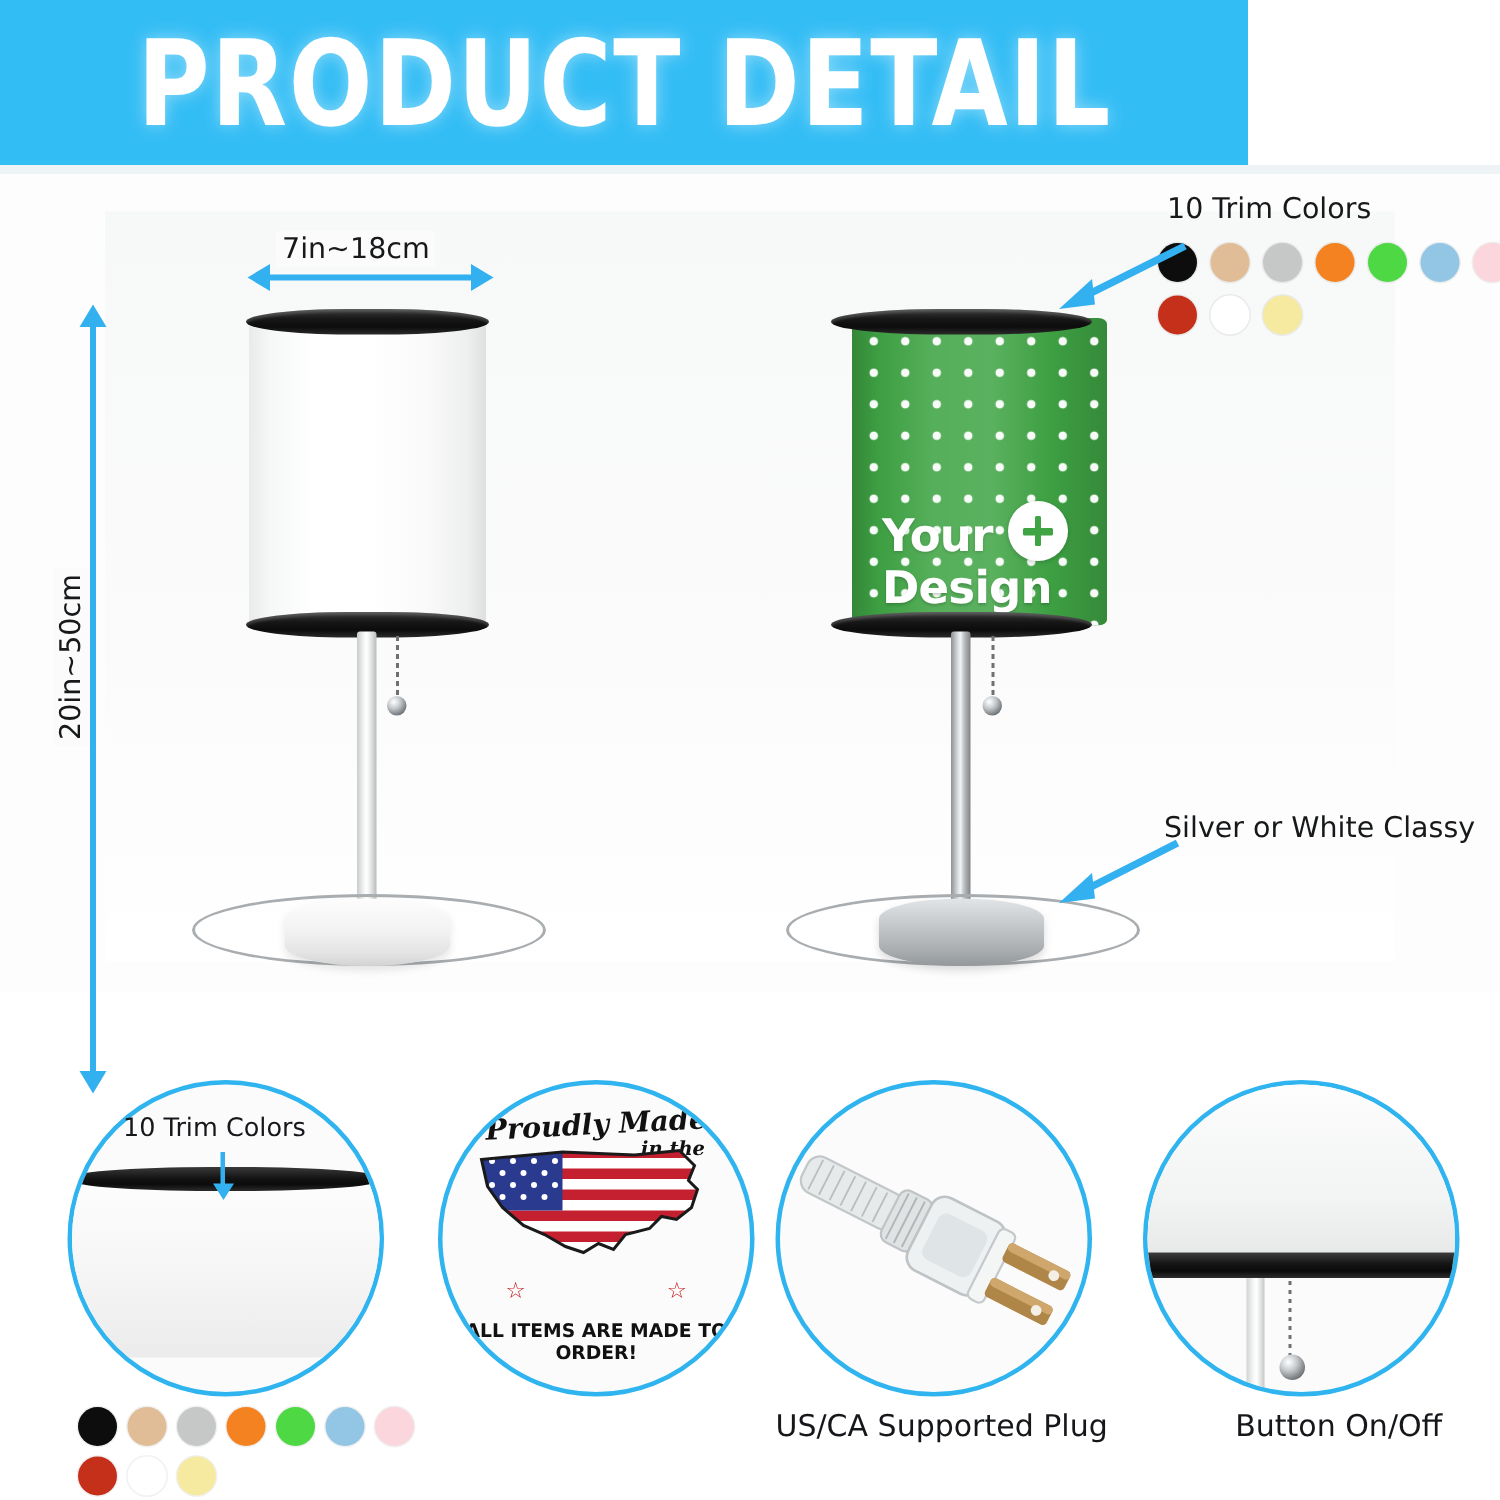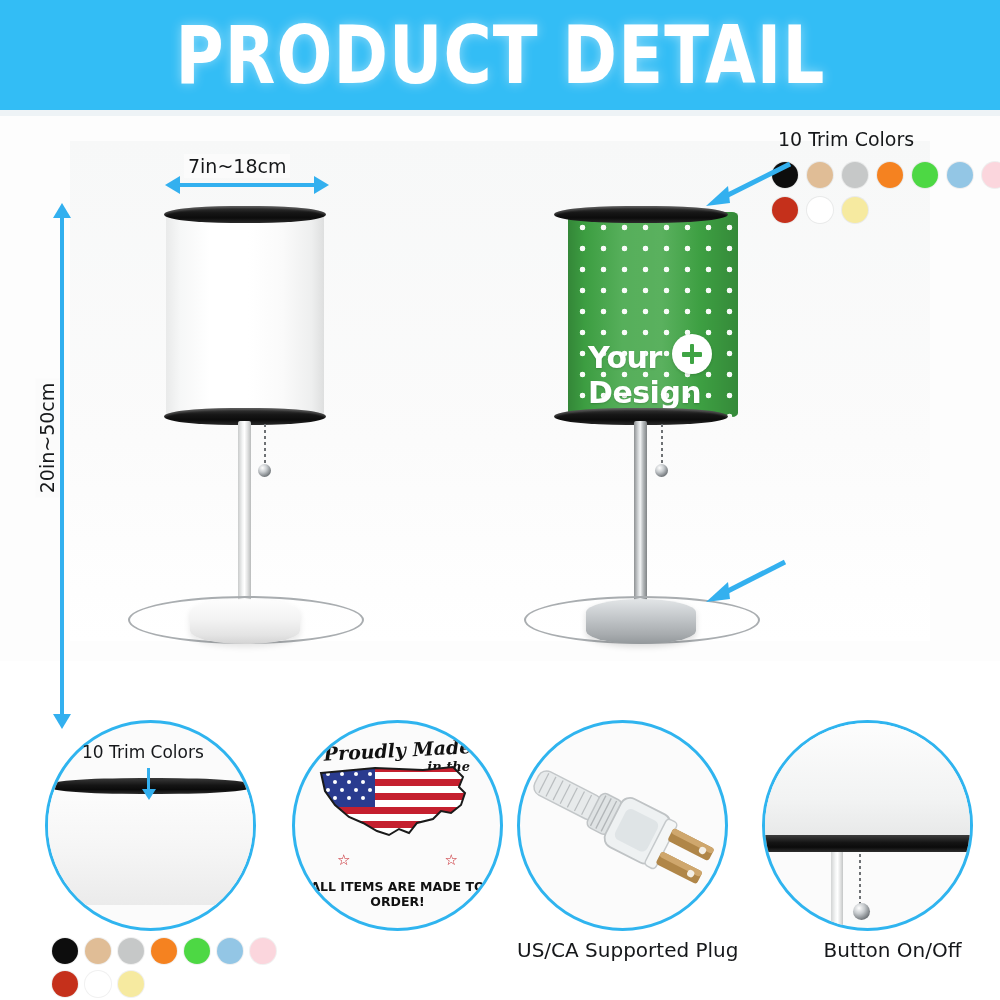--- a/index.html
+++ b/index.html
@@ -7,21 +7,21 @@
     width:1000px;height:1000px;
     background:#ffffff;
     font-family:"Liberation Sans", sans-serif;
     overflow:hidden;
     position:relative;
   }
   .stage{position:relative;width:1000px;height:1000px;background:#ffffff;}
 
   
   .banner{
-    position:absolute;left:0;top:0;width:1000px;height:110px;
+    position:absolute;left:0;top:0;width:832px;height:110px;
     background:#33bdf5;
     display:flex;align-items:center;justify-content:center;
   }
   .banner-title{
     color:#ffffff;
     font-family:"DejaVu Sans", sans-serif;
     font-weight:bold;
     font-size:62px;
     letter-spacing:1px;
     transform:scaleX(1.06) scaleY(1.28);
@@ -366,20 +366,21 @@
         <div class="swatch" style="background: rgb(255, 255, 255);"></div>
         <div class="swatch" style="background: rgb(246, 234, 160);"></div>
       </div>
     <div class="diag-arrow" style="left:700px;top:42px;">
       <svg width="95" height="50" viewBox="0 0 95 50">
         <line x1="90" y1="6" x2="22" y2="40" stroke="#33b0ef" stroke-width="5"></line>
         <polygon points="6,48 28,28 30,45" fill="#33b0ef"></polygon>
       </svg>
     </div>
 
+    <div class="callout-label" style="left:776px;top:425px;">Silver or White Classy</div>
     <div class="diag-arrow" style="left:700px;top:440px;">
       <svg width="90" height="50" viewBox="0 0 90 50">
         <line x1="85" y1="6" x2="22" y2="38" stroke="#33b0ef" stroke-width="5"></line>
         <polygon points="6,46 28,26 30,43" fill="#33b0ef"></polygon>
       </svg>
     </div>
   </div>
 
 
   <div class="feat">

